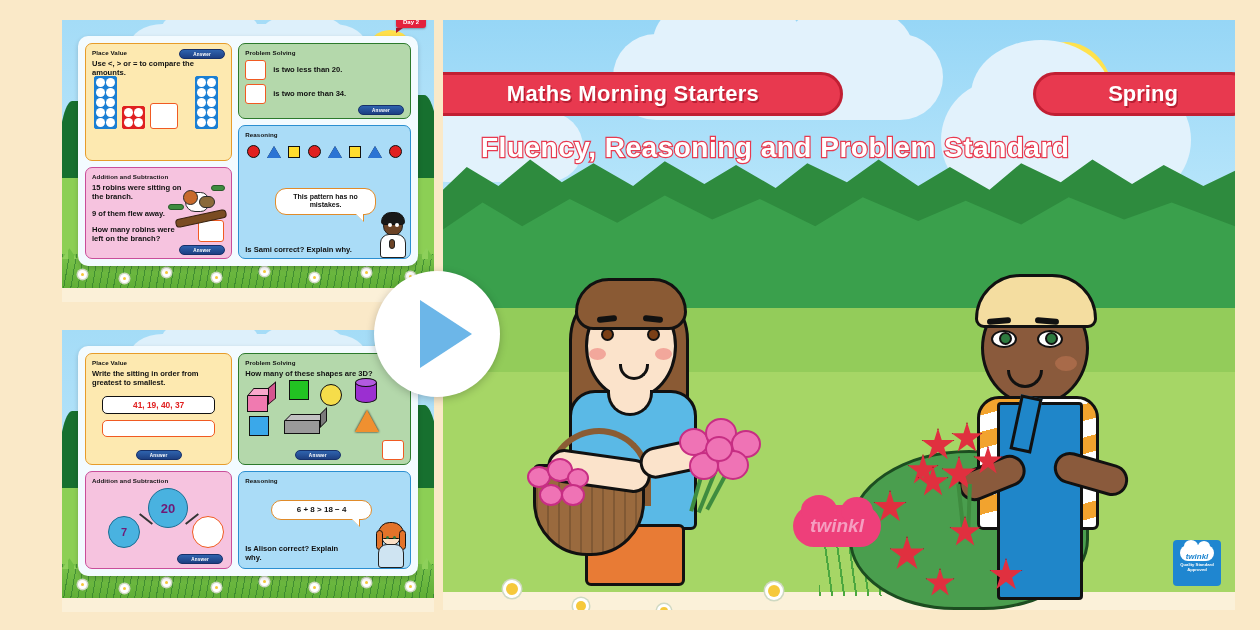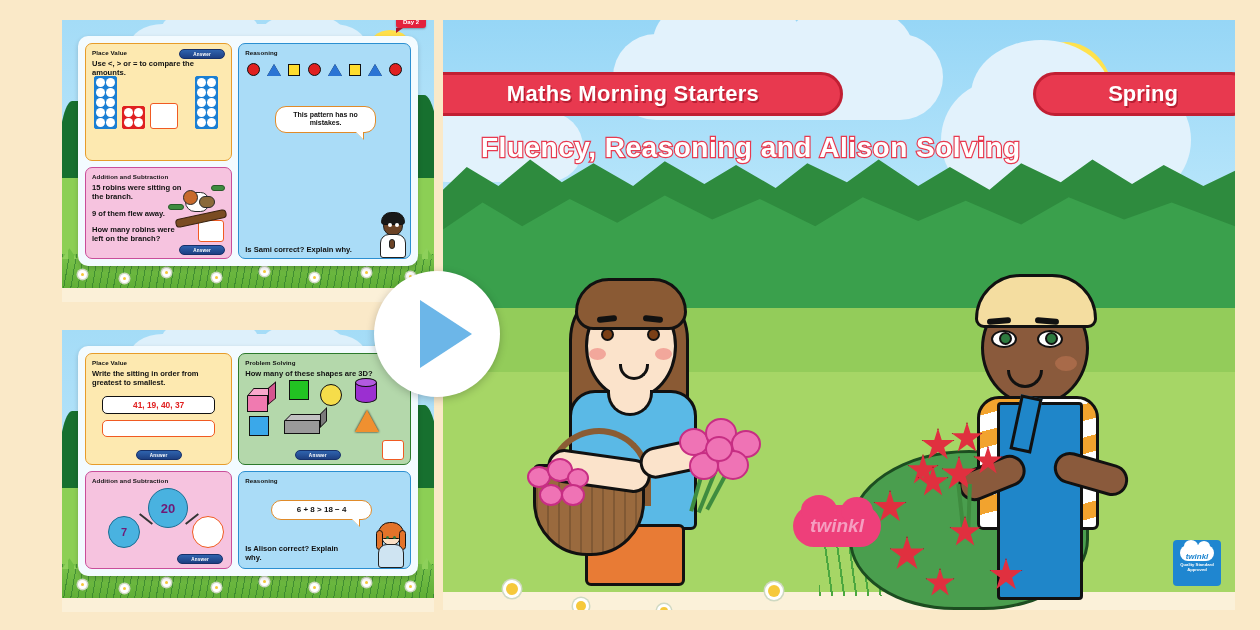--- a/index.html
+++ b/index.html
@@ -328,20 +328,32 @@
             <div style="position:absolute; left:32px; top:12px; width:16px; height:12px; background:#8a6a3a; border:1px solid #2a2a2a; border-radius:8px;"></div>
             <div style="position:absolute; left:1px; top:20px; width:16px; height:6px; background:#3f8c3f; border:1px solid #2a5a2a; border-radius:6px;"></div>
             <div style="position:absolute; left:44px; top:1px; width:14px; height:6px; background:#3f8c3f; border:1px solid #2a5a2a; border-radius:6px;"></div>
           </div>
           <div class="answerbtn" style="right:6px; bottom:3px;">Answer</div>
         </div>
       </div>
 
       <div class="col colR">
 
+        <div class="panel p-green" style="height:76px;">
+          <div class="ptitle">Problem Solving</div>
+          <div style="display:flex; align-items:center; gap:7px; margin-top:4px;">
+            <div class="boxwhite" style="width:21px;height:20px;"></div>
+            <div class="ptext" style="margin:0;">is two less than 20.</div>
+          </div>
+          <div style="display:flex; align-items:center; gap:7px; margin-top:4px;">
+            <div class="boxwhite" style="width:21px;height:20px;"></div>
+            <div class="ptext" style="margin:0;">is two more than 34.</div>
+          </div>
+          <div class="answerbtn" style="right:6px; bottom:3px;">Answer</div>
+        </div>
 
         <div class="panel p-blue" style="flex:1;">
           <div class="ptitle">Reasoning</div>
           <div class="shaperow" style="padding:0 2px; margin-top:7px;">
             <div class="sh-circle"></div>
             <div class="sh-tri"></div>
             <div class="sh-sq"></div>
             <div class="sh-circle"></div>
             <div class="sh-tri"></div>
             <div class="sh-sq"></div>
@@ -547,21 +559,21 @@
       <div class="rpetal" style="left:126px; top:108px; width:34px; height:34px; clip-path:polygon(50% 0,61% 35%,98% 35%,68% 57%,79% 92%,50% 70%,21% 92%,32% 57%,2% 35%,39% 35%);"></div>
       <div class="rpetal" style="left:62px;  top:118px; width:30px; height:30px; clip-path:polygon(50% 0,61% 35%,98% 35%,68% 57%,79% 92%,50% 70%,21% 92%,32% 57%,2% 35%,39% 35%);"></div>
     </div>
 
     <div class="titlebar-red">
       <span>Maths Morning Starters</span>
     </div>
     <div class="badge-spring">
       <span>Spring</span>
     </div>
-    <div class="subtitle">Fluency, Reasoning and Alison Solving</div>
+    <div class="subtitle">Fluency, Reasoning and Problem Standard</div>
 
     <div class="twinkl-cloud">
       <span>twinkl</span>
     </div>
 
     <div class="qs-badge">
       <div class="qs-cloud">
         <span>twinkl</span>
       </div>
       <div class="qs-text">Quality Standard</div>

